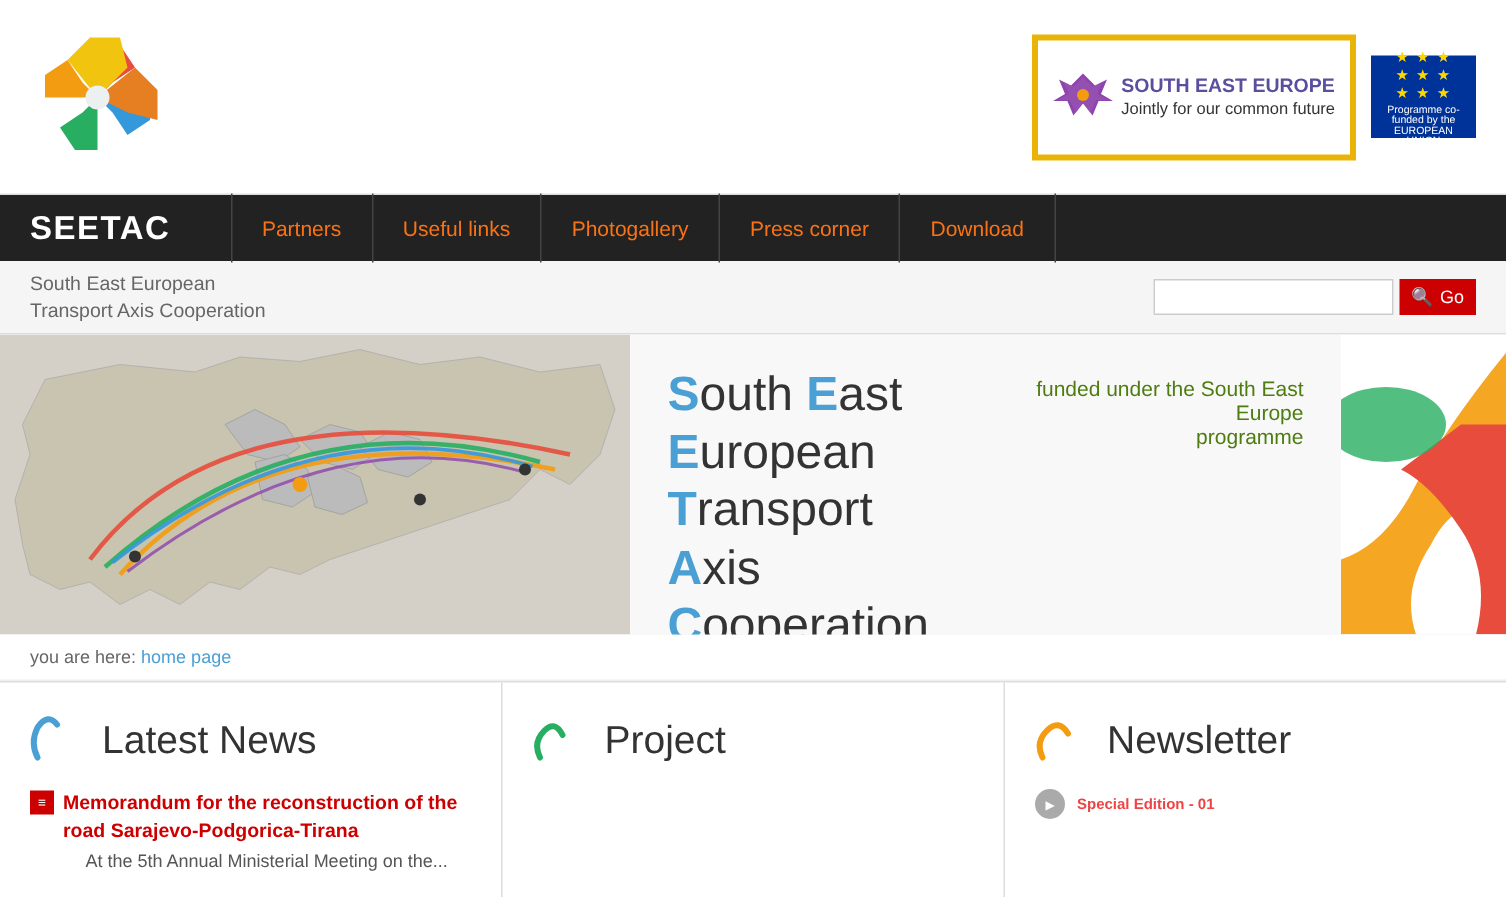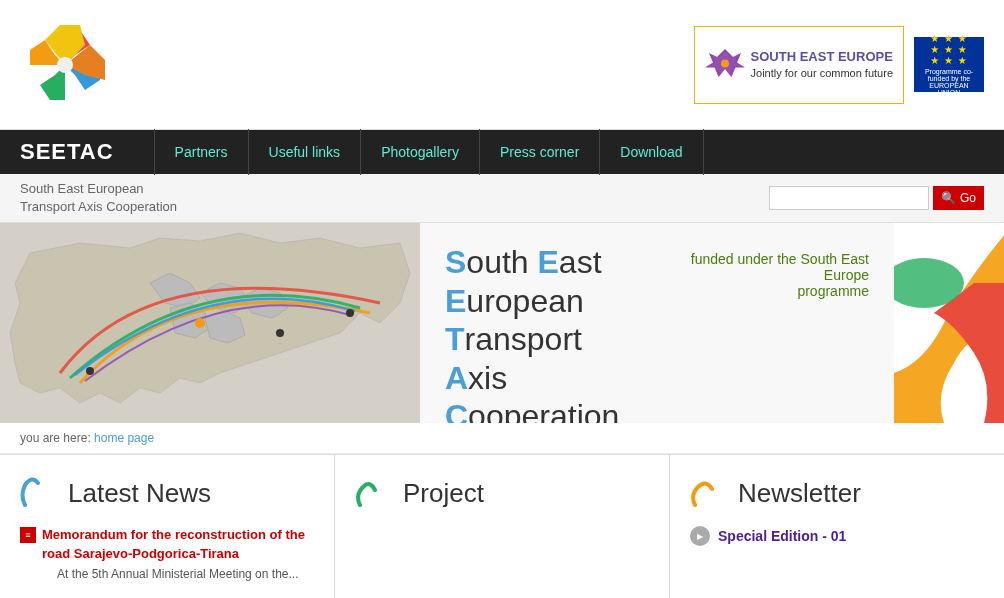--- a/index.html
+++ b/index.html
@@ -19,21 +19,21 @@
     .logo-shape {
       width: 90px;
       height: 90px;
       position: relative;
     }
     .right-logos { display: flex; align-items: center; gap: 10px; }
     .see-logo {
       display: flex;
       align-items: center;
       gap: 6px;
-      border: 1px solid #eab308;
+      border: 4px solid #eab308;
       padding: 18px 10px;
       margin-left: 19px;
     }
     .see-logo-icon {
       width: 40px;
       height: 40px;
     }
     .see-text { font-size: 11px; color: #333; line-height: 1.3; }
     .see-text strong { font-size: 13px; color: #5a4f9f; font-weight: bold; }
     .eu-logo-box {
@@ -66,21 +66,21 @@
       font-size: 22px;
       font-weight: bold;
       font-family: Arial, sans-serif;
       letter-spacing: 1px;
       margin-right: 30px;
       background: #222;
       padding: 0 10px;
     }
     .nav-items { display: flex; align-items: center; gap: 0; }
     .nav-item {
-      color: #5eead4;
+      color: #f97316;
       font-size: 14px;
       padding: 0 20px;
       height: 46px;
       display: flex;
       align-items: center;
       cursor: pointer;
       text-decoration: none;
       border-right: 1px solid #444;
     }
     .nav-item:first-child { border-left: 1px solid #444; }
@@ -229,21 +229,21 @@
     .newsletter-icon {
       width: 20px;
       height: 20px;
       border-radius: 50%;
       background: #aaa;
       display: flex;
       align-items: center;
       justify-content: center;
       flex-shrink: 0;
     }
-    .newsletter-title { color: #4c1d95; font-weight: bold; font-size: 14px; }
+    .newsletter-title { color: #ef4444; font-weight: bold; font-size: 10px; }
 
     
     .hero-right-deco {
       position: relative;
       width: 110px;
       flex-shrink: 0;
       background: #fff;
       overflow: hidden;
     }
   </style>

